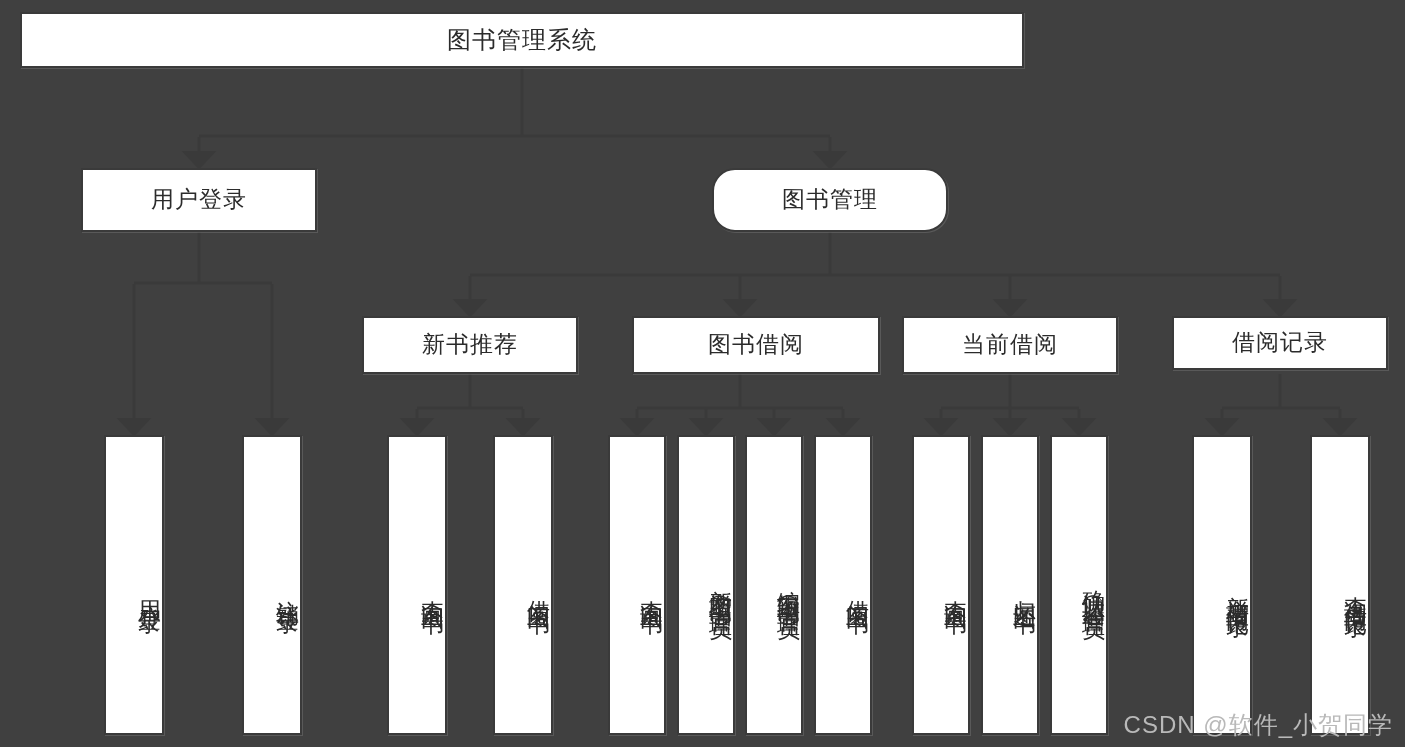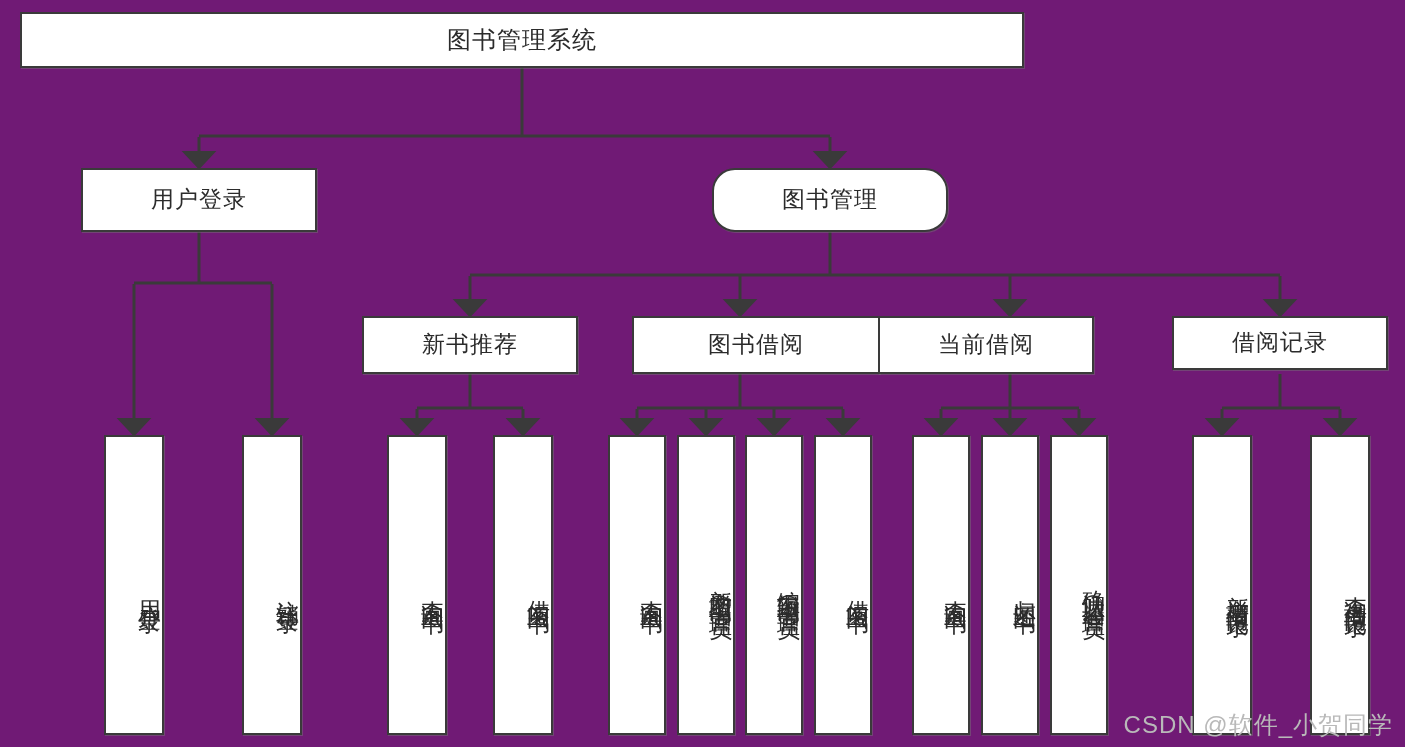--- a/index.html
+++ b/index.html
@@ -7,21 +7,21 @@
     padding: 0;
     background: #ffffff;
   }
   body {
     font-family: "Liberation Sans", "DejaVu Sans", sans-serif;
   }
   #canvas {
     position: relative;
     width: 1405px;
     height: 747px;
-    background: #701a75;
+    background: #404040;
     overflow: hidden;
   }
   svg.edges {
     position: absolute;
     left: 0;
     top: 0;
     width: 1405px;
     height: 747px;
     pointer-events: none;
   }
@@ -120,21 +120,21 @@
     </g>
   </svg>
 
   <div class="node h big" style="left:20px; top:12px; width:1004px; height:56px;">图书管理系统</div>
 
   <div class="node h" style="left:81px; top:168px; width:236px; height:64px;">用户登录</div>
   <div class="node h" style="left:712px; top:168px; width:236px; height:64px;border-radius:23px;">图书管理</div>
 
   <div class="node h" style="left:362px; top:316px; width:216px; height:58px;font-family:Liberation Serif, serif;">新书推荐</div>
   <div class="node h" style="left:632px; top:316px; width:248px; height:58px;">图书借阅</div>
-  <div class="node h" style="left:878px; top:316px; width:216px; height:58px;">当前借阅</div>
+  <div class="node h" style="left:902px; top:316px; width:216px; height:58px;">当前借阅</div>
   <div class="node h" style="left:1172px; top:316px; width:216px; height:54px;">借阅记录</div>
 
   <div class="node v" style="left:104px; top:435px; width:60px; height:300px;">用户登录</div>
   <div class="node v" style="left:242px; top:435px; width:60px; height:300px;">注销登录</div>
 
   <div class="node v" style="left:387px; top:435px; width:60px; height:300px;">查询图书</div>
   <div class="node v" style="left:493px; top:435px; width:60px; height:300px;">借阅图书</div>
 
   <div class="node v" style="left:608px; top:435px; width:58px; height:300px;">查询图书</div>
   <div class="node v" style="left:677px; top:435px; width:58px; height:300px;">新增图书（管理员）</div>

